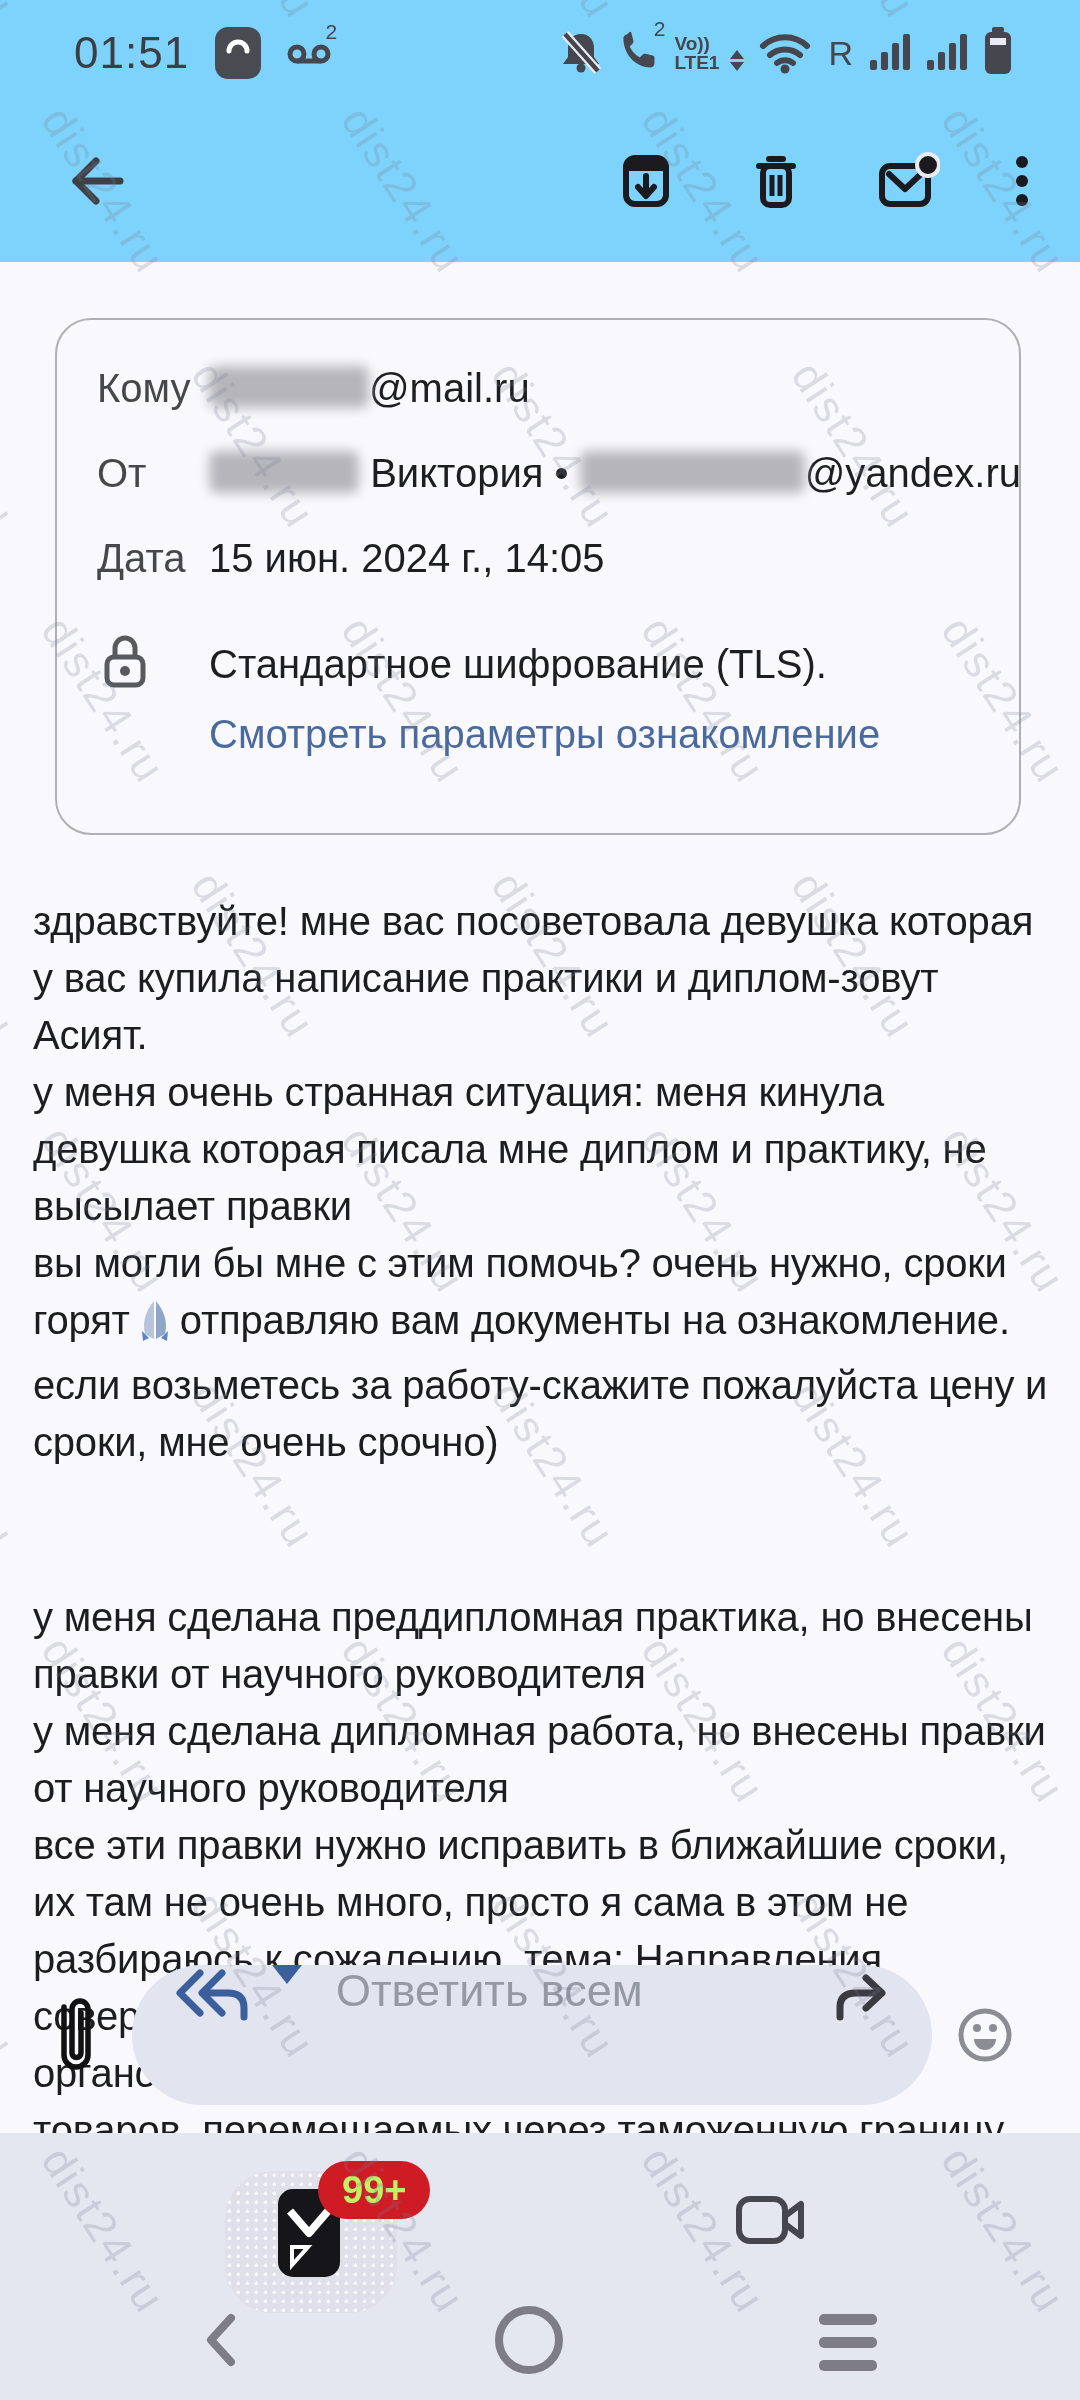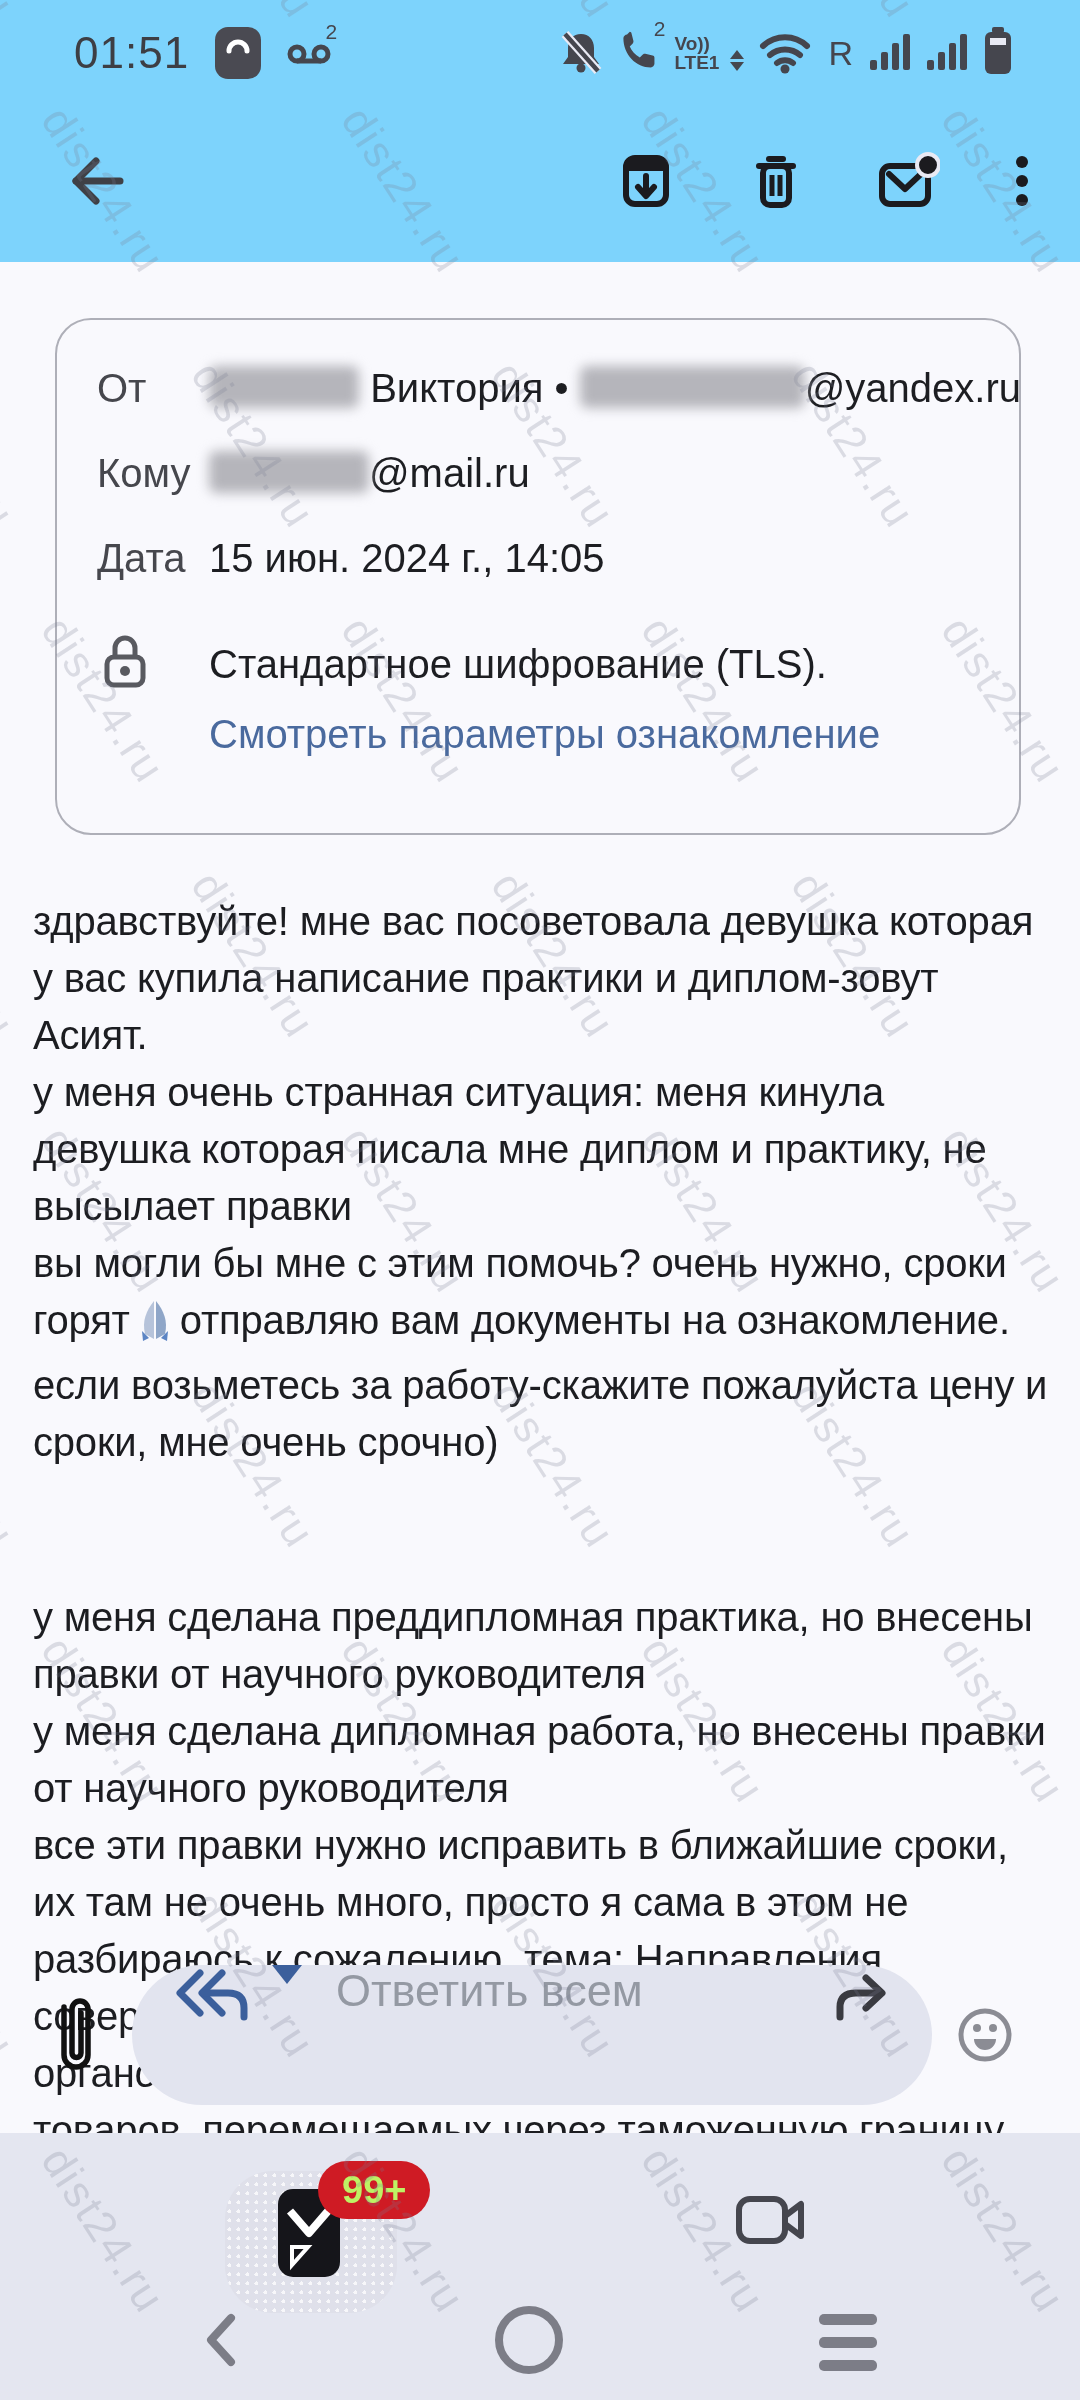--- a/index.html
+++ b/index.html
@@ -200,32 +200,32 @@
             </svg>
         </span>
       </div>
     </div>
   </div>
 
   <div class="sheet">
 
     <div class="card">
       <div class="crow">
+        <span class="clabel">Кому</span>
+        <span class="cval">
+          <span class="redact toemail"></span><span>@mail.ru</span>
+        </span>
+      </div>
+      <div class="crow">
         <span class="clabel">От</span>
         <span class="cval">
           <span class="redact name"></span>
           <span>Виктория</span>
           <span>•</span>
           <span class="redact fromemail"></span><span>@yandex.ru</span>
-        </span>
-      </div>
-      <div class="crow">
-        <span class="clabel">Кому</span>
-        <span class="cval">
-          <span class="redact toemail"></span><span>@mail.ru</span>
         </span>
       </div>
       <div class="crow">
         <span class="clabel">Дата</span>
         <span class="cval">15 июн. 2024 г., 14:05</span>
       </div>
       <div class="crow lock-row">
         <span class="lock-cell">
           <svg width="56" height="62" viewBox="0 0 56 62">
               <path d="M18 28V19a10 10 0 0 1 20 0v9" fill="none" stroke="#595a60" stroke-width="5"></path>

